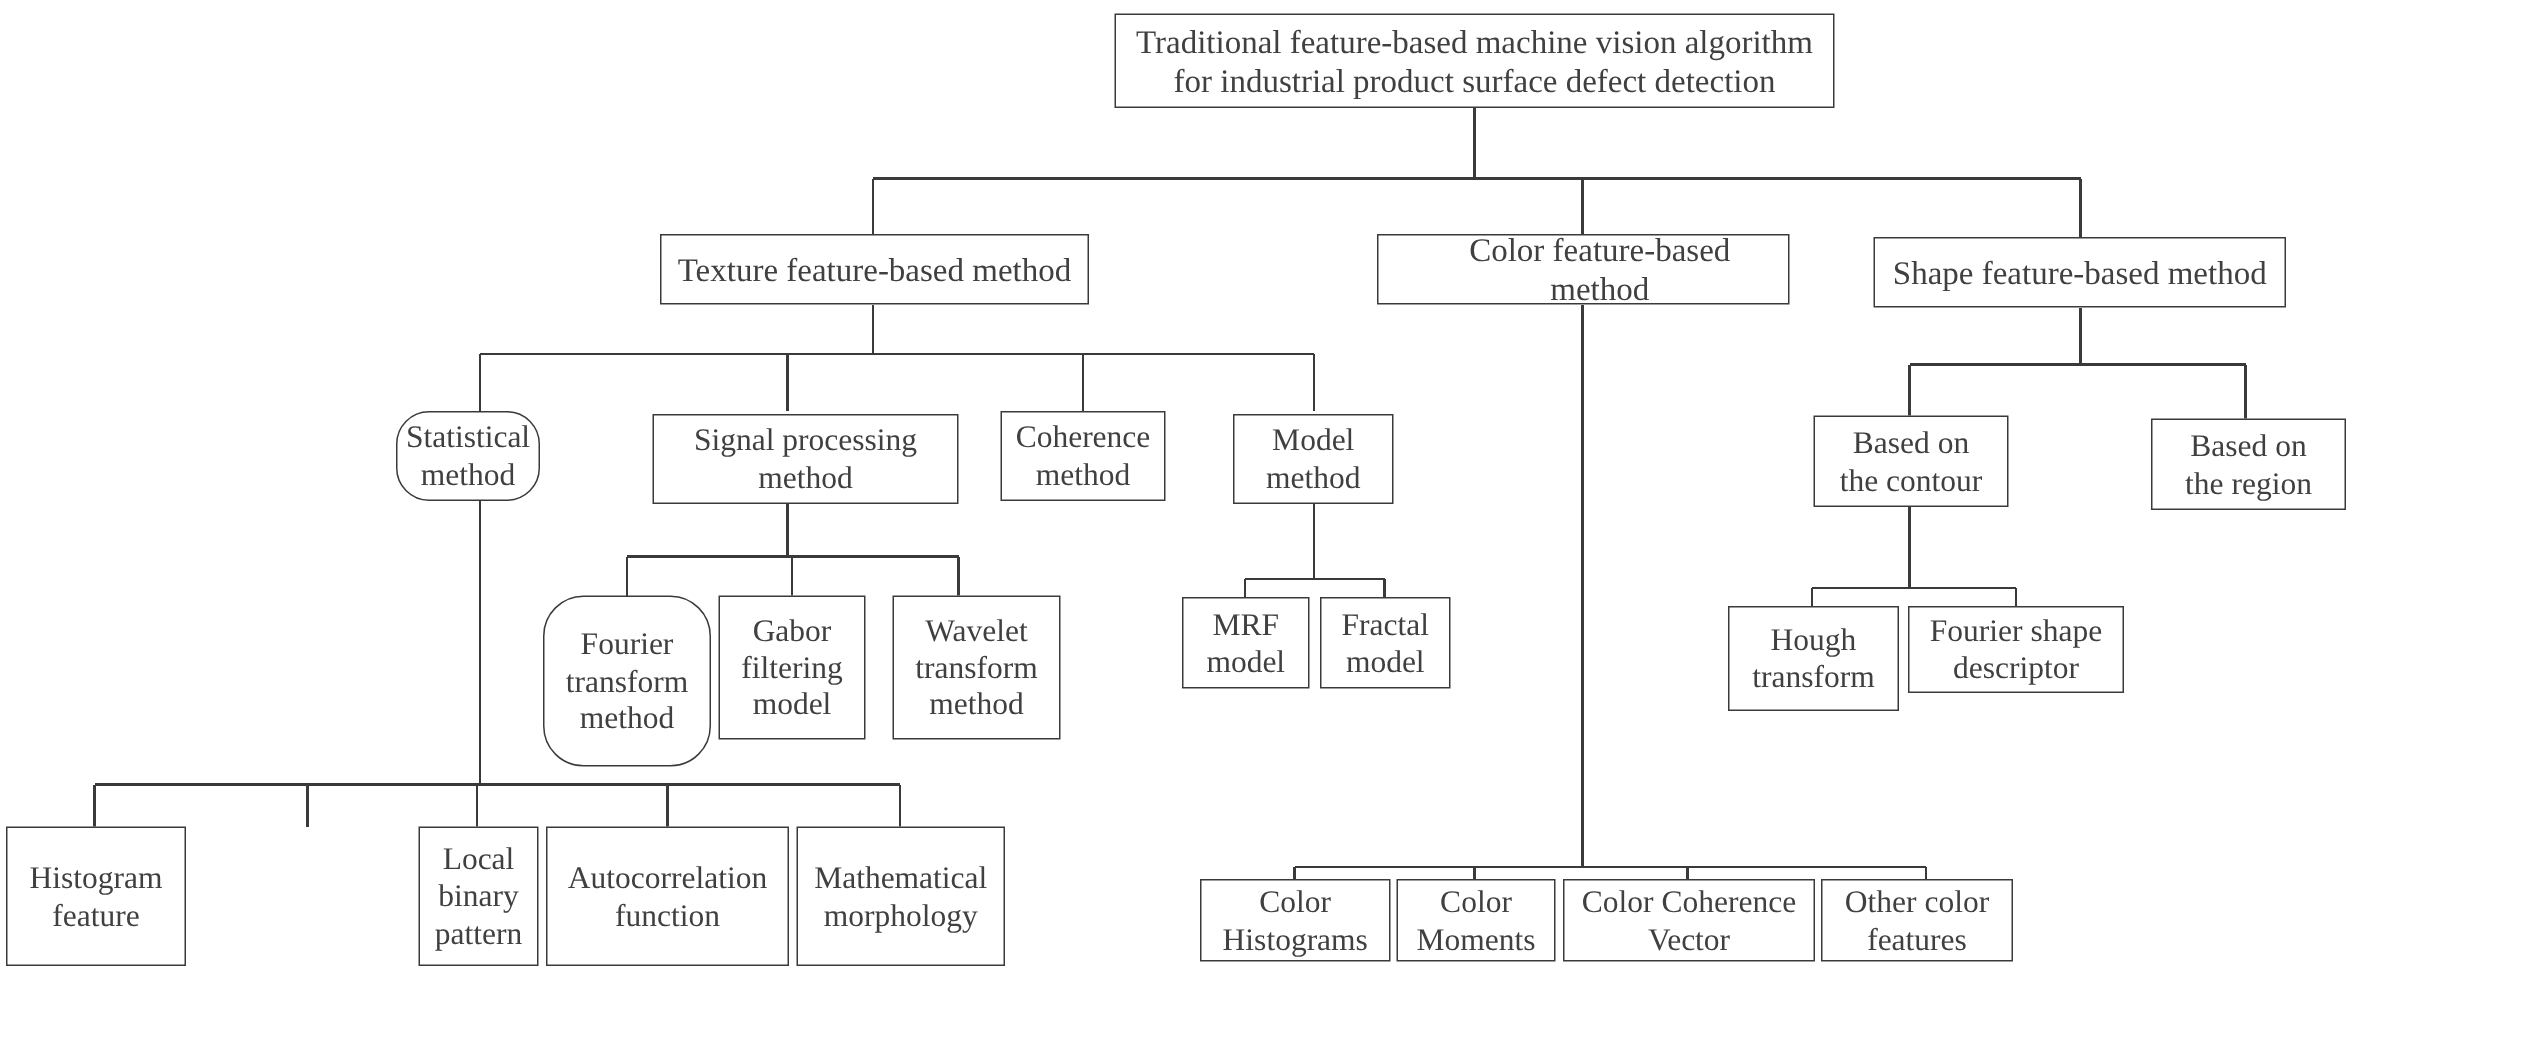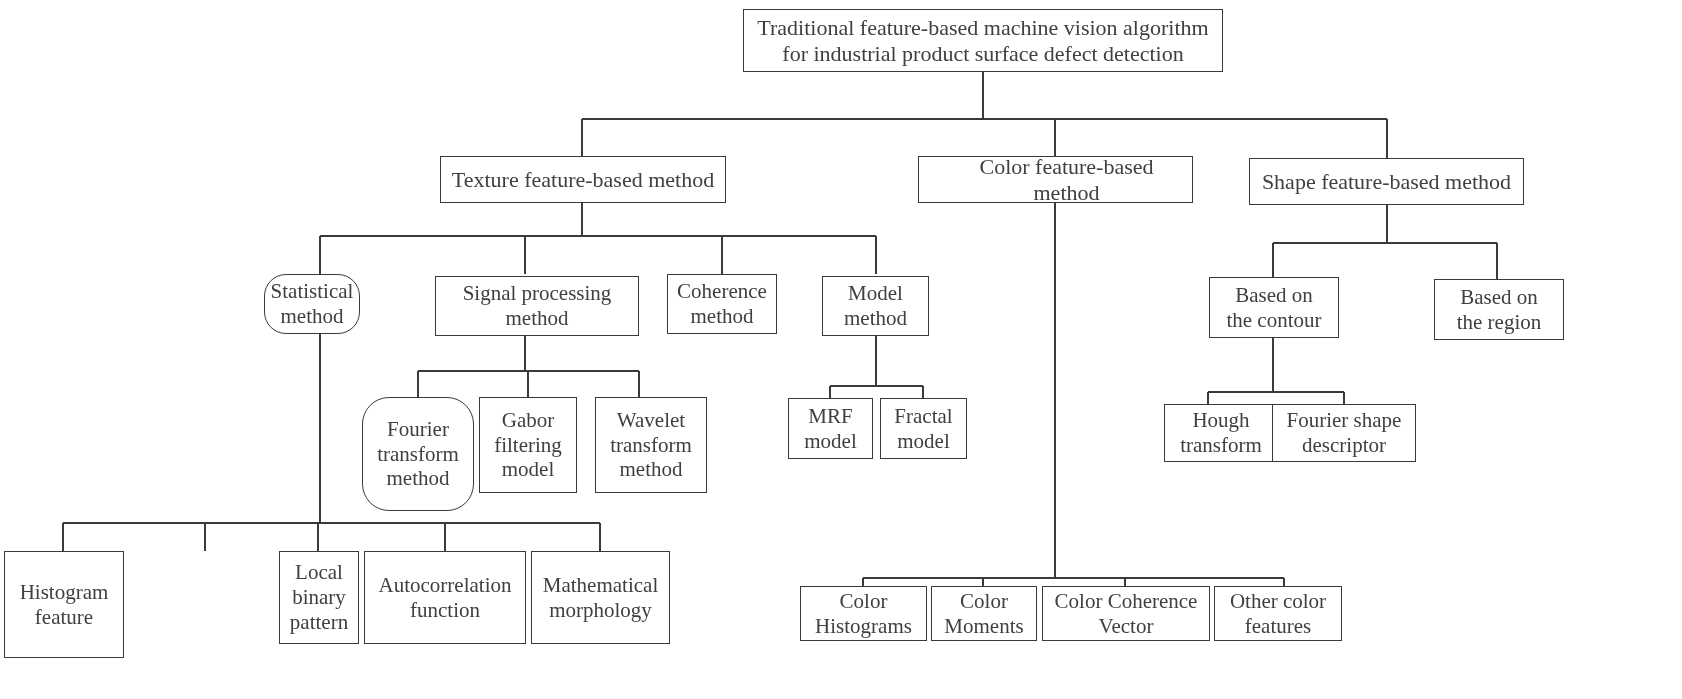--- a/index.html
+++ b/index.html
@@ -132,26 +132,26 @@
 model</div>
   <div class="node lvl4" style="left:583px; top:397px; width:112px; height:96px;margin-left:12px;">Wavelet
 transform
 method</div>
 
   <div class="node lvl4" style="left:788px; top:398px; width:85px; height:61px;">MRF
 model</div>
   <div class="node lvl4" style="left:880px; top:398px; width:87px; height:61px;">Fractal
 model</div>
 
-  <div class="node lvl4" style="left:1152px; top:404px; width:114px; height:58px;margin-left:12px;">Hough
+  <div class="node lvl4" style="left:1152px; top:404px; width:114px; height:70px;">Hough
 transform</div>
   <div class="node lvl4" style="left:1272px; top:404px; width:144px; height:58px;">Fourier shape
 descriptor</div>
 
-  <div class="node lvl5" style="left:4px; top:551px; width:120px; height:107px;">Histogram
+  <div class="node lvl5" style="left:4px; top:551px; width:120px; height:93px;">Histogram
 feature</div>
   <div class="node lvl5" style="left:279px; top:551px; width:80px; height:93px;">Local
 binary
 pattern</div>
   <div class="node lvl5" style="left:364px; top:551px; width:162px; height:93px;">Autocorrelation
 function</div>
   <div class="node lvl5" style="left:531px; top:551px; width:139px; height:93px;">Mathematical
 morphology</div>
 
   <div class="node lvl5" style="left:800px; top:586px; width:127px; height:55px;">Color

